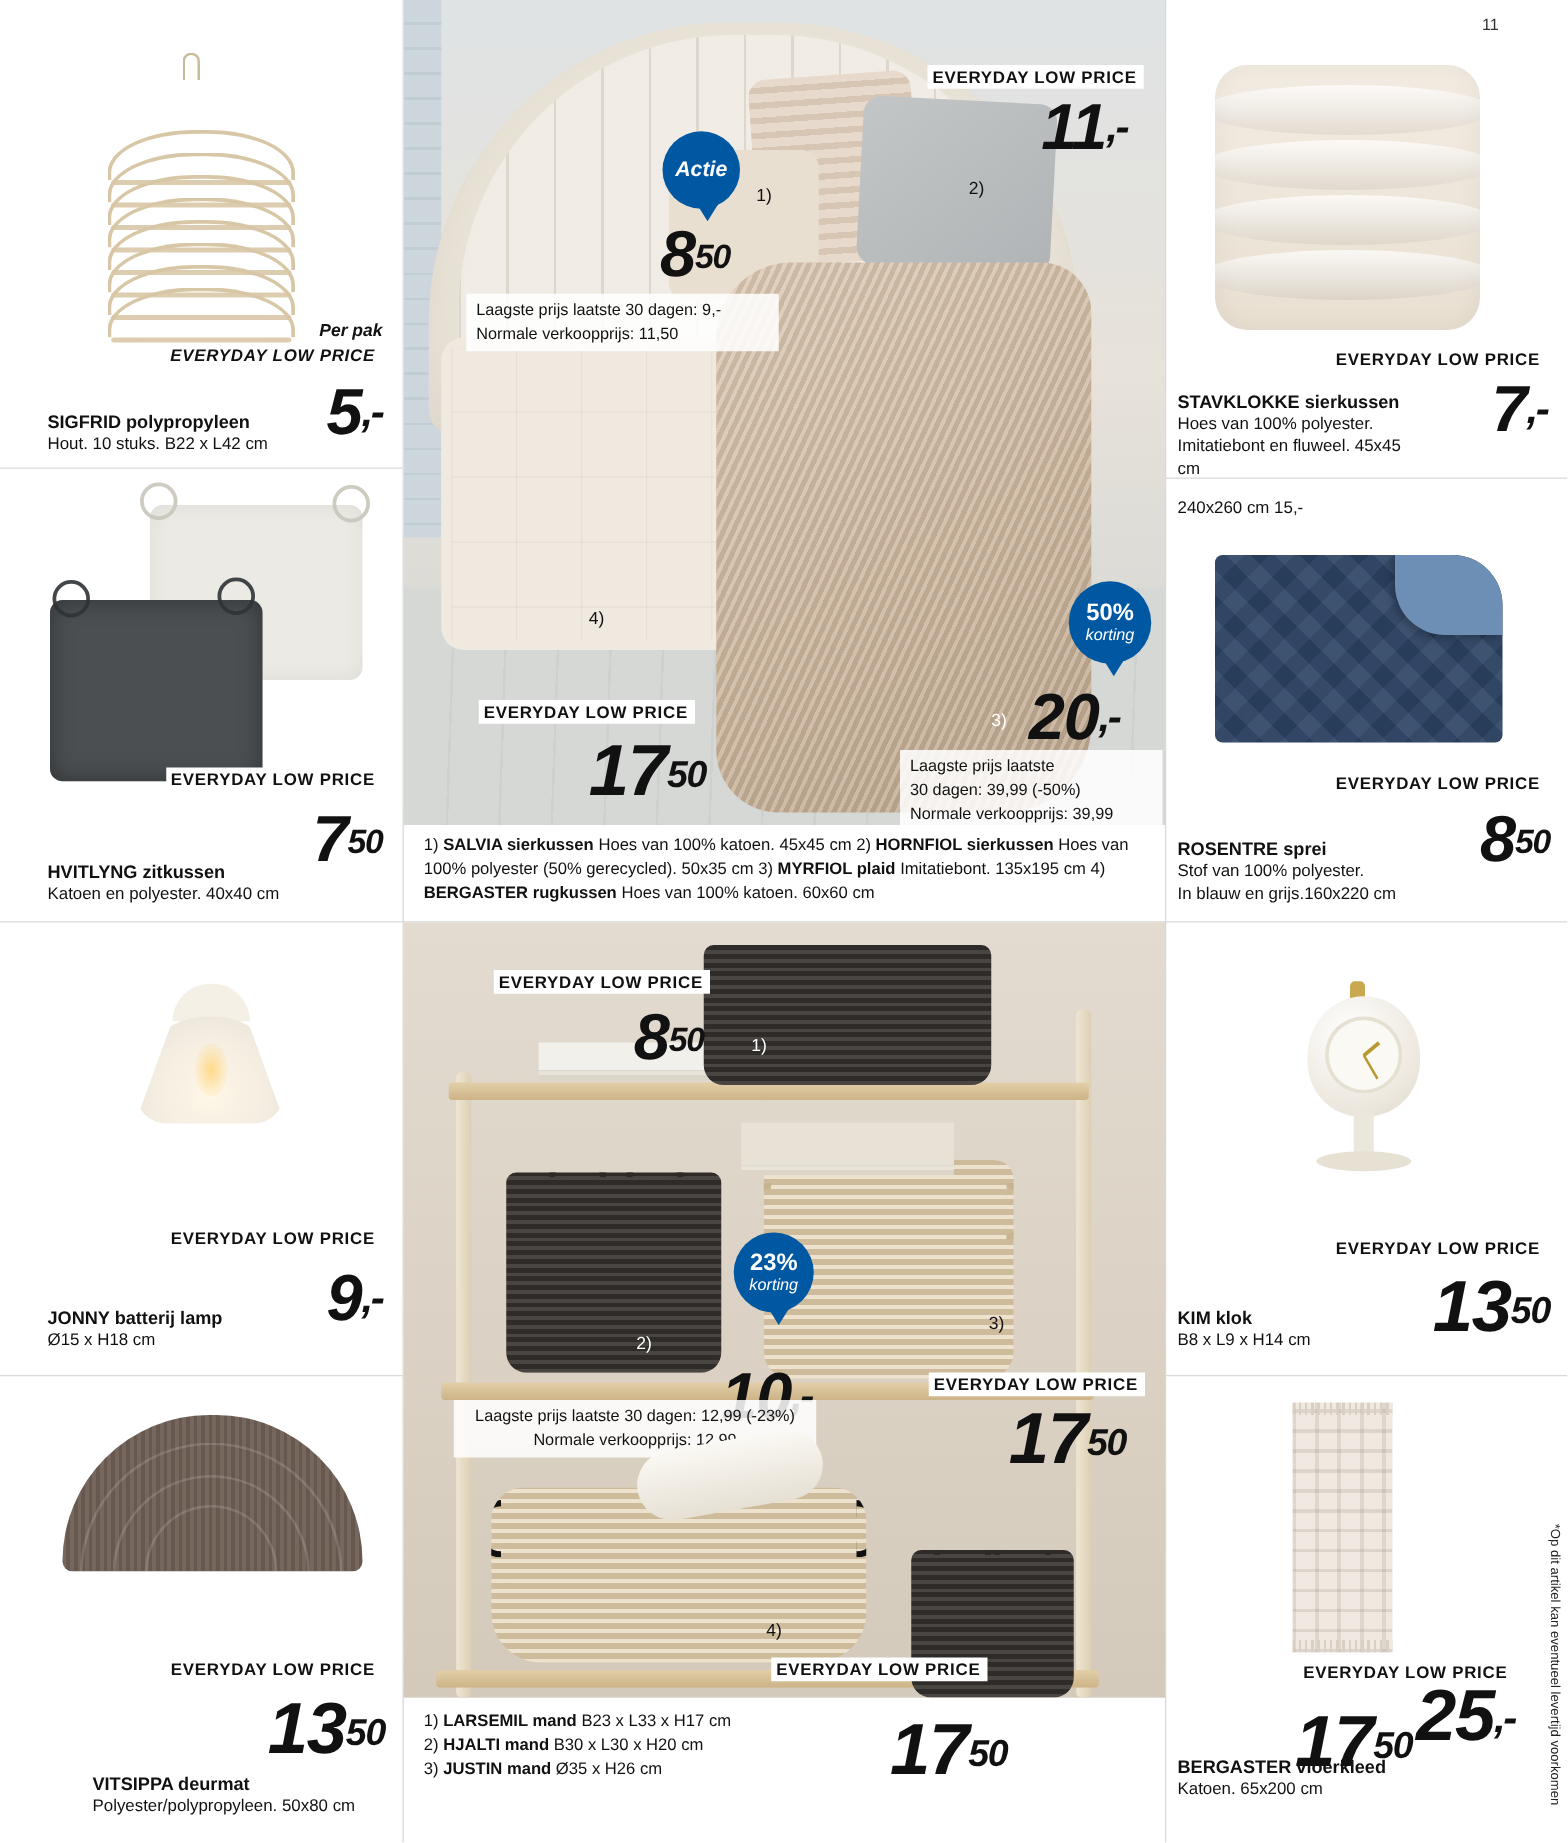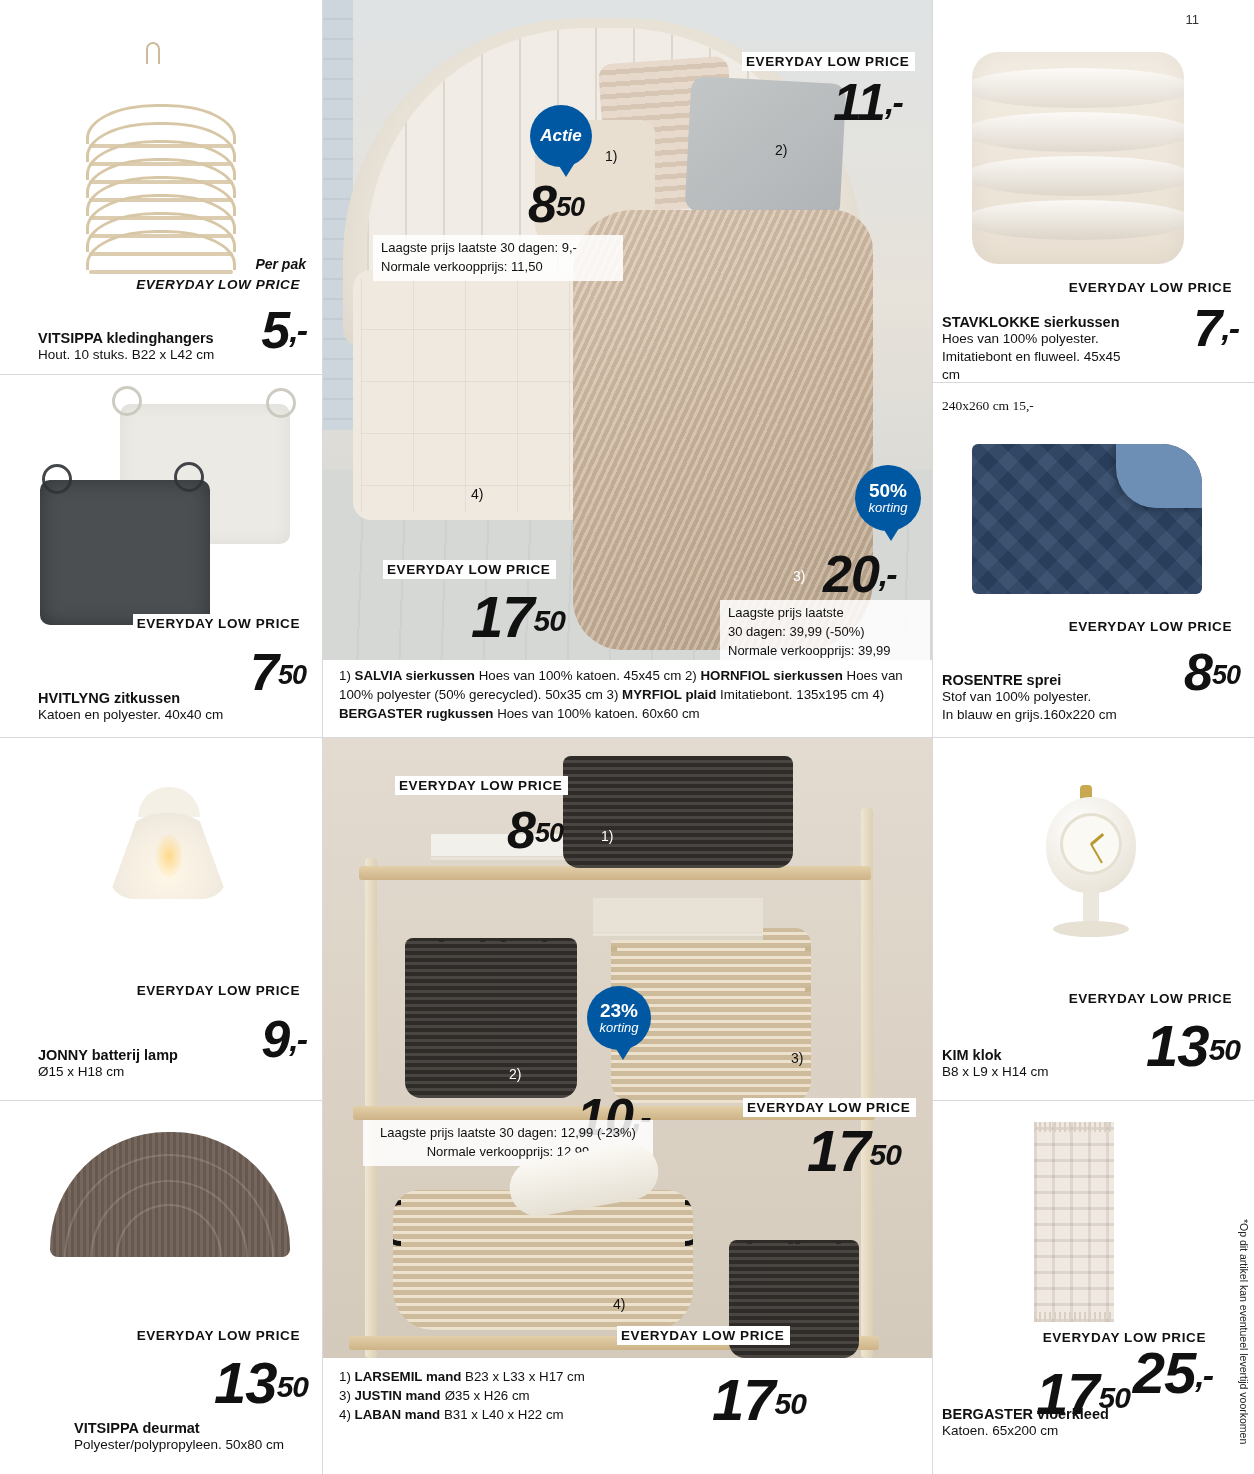--- a/index.html
+++ b/index.html
@@ -412,21 +412,21 @@
     <div style="position:absolute; right:16px; top:256px; text-align:right;font-style:italic;">
       <div class="perpak">Per pak</div>
       <div class="elp" style="margin-top:3px;">EVERYDAY LOW PRICE</div>
     </div>
 
     <div class="price-wrap" style="right:16px; top:308px; text-align:right;">
       <span class="price"><span class="int">5</span><span class="dash">,-</span></span>
     </div>
 
     <div style="position:absolute; left:38px; top:330px; width:270px;">
-      <div class="prodname">VITSIPPA kledinghangers</div>
+      <div class="prodname">SIGFRID polypropyleen</div>
       <div class="proddesc">Hout. 10 stuks. B22 x L42 cm</div>
     </div>
   </div>
 
   <div class="cell" style="left:0; top:374px; width:322px; height:363px;">
     <div class="pad" style="left:120px; top:30px; width:170px; height:140px; background:#eceae4; color:#c9c5bb; box-shadow: inset 0 0 18px rgba(0,0,0,0.06);">
       <div class="tie" style="left:-8px; top:-18px;"></div>
       <div class="tie" style="right:-6px; top:-16px;"></div>
     </div>
     <div class="pad" style="left:40px; top:106px; width:170px; height:145px; background:#4b4f52; color:#2f3336; box-shadow: inset 0 0 20px rgba(0,0,0,0.35);">
@@ -615,26 +615,26 @@
 
   <div class="price-wrap" style="position:absolute; left:1036px; top:1369px;">
     <span class="price big"><span class="int">17</span><span class="cents">50</span></span>
   </div>
 
   <div style="position:absolute; left:339px; top:1368px; width:420px;">
     <div class="legend">
       <div><span>1)</span>
         <b>LARSEMIL mand</b>
         <span>B23 x L33 x H17 cm</span></div>
+      <div><span>2)</span>
+        <b>HJALTI mand</b>
+        <span>B30 x L30 x H20 cm</span></div>
       <div><span>3)</span>
         <b>JUSTIN mand</b>
         <span>Ø35 x H26 cm</span></div>
-      <div><span>4)</span>
-        <b>LABAN mand</b>
-        <span>B31 x L40 x H22 cm</span></div>
     </div>
   </div>
 
   <div class="price-wrap" style="position:absolute; left:712px; top:1375px;">
     <span class="price big"><span class="int">17</span><span class="cents">50</span></span>
   </div>
 
   <div class="cell" style="left:932px; top:0; width:322px; height:382px;">
     <div class="fur-cushion" style="left:40px; top:52px; width:212px; height:212px;">
       <div class="band" style="top:16px;"></div>
@@ -648,21 +648,21 @@
       <div class="prodname">STAVKLOKKE sierkussen</div>
       <div class="proddesc" style="white-space:pre-line;">Hoes van 100% polyester.
 Imitatiebont en fluweel. 45x45 cm</div>
     </div>
     <div class="price-wrap" style="right:16px; top:306px; text-align:right;">
       <span class="price"><span class="int">7</span><span class="dash">,-</span></span>
     </div>
   </div>
 
   <div class="cell" style="left:932px; top:382px; width:322px; height:355px;">
-    <div class="proddesc" style="position:absolute; left:10px; top:15px;font-family:Liberation Serif, serif;">
+    <div class="proddesc" style="position:absolute; left:10px; top:15px;">
       <span>240x260 cm 15,-</span>
     </div>
 
     <div class="quilt" style="left:40px; top:62px;">
       <div class="fold"></div>
     </div>
 
     <div class="elp" style="position:absolute; right:16px; top:235px;">EVERYDAY LOW PRICE</div>
     <div class="price-wrap" style="right:14px; top:268px; text-align:right;">
       <span class="price"><span class="int">8</span><span class="cents">50</span></span>

